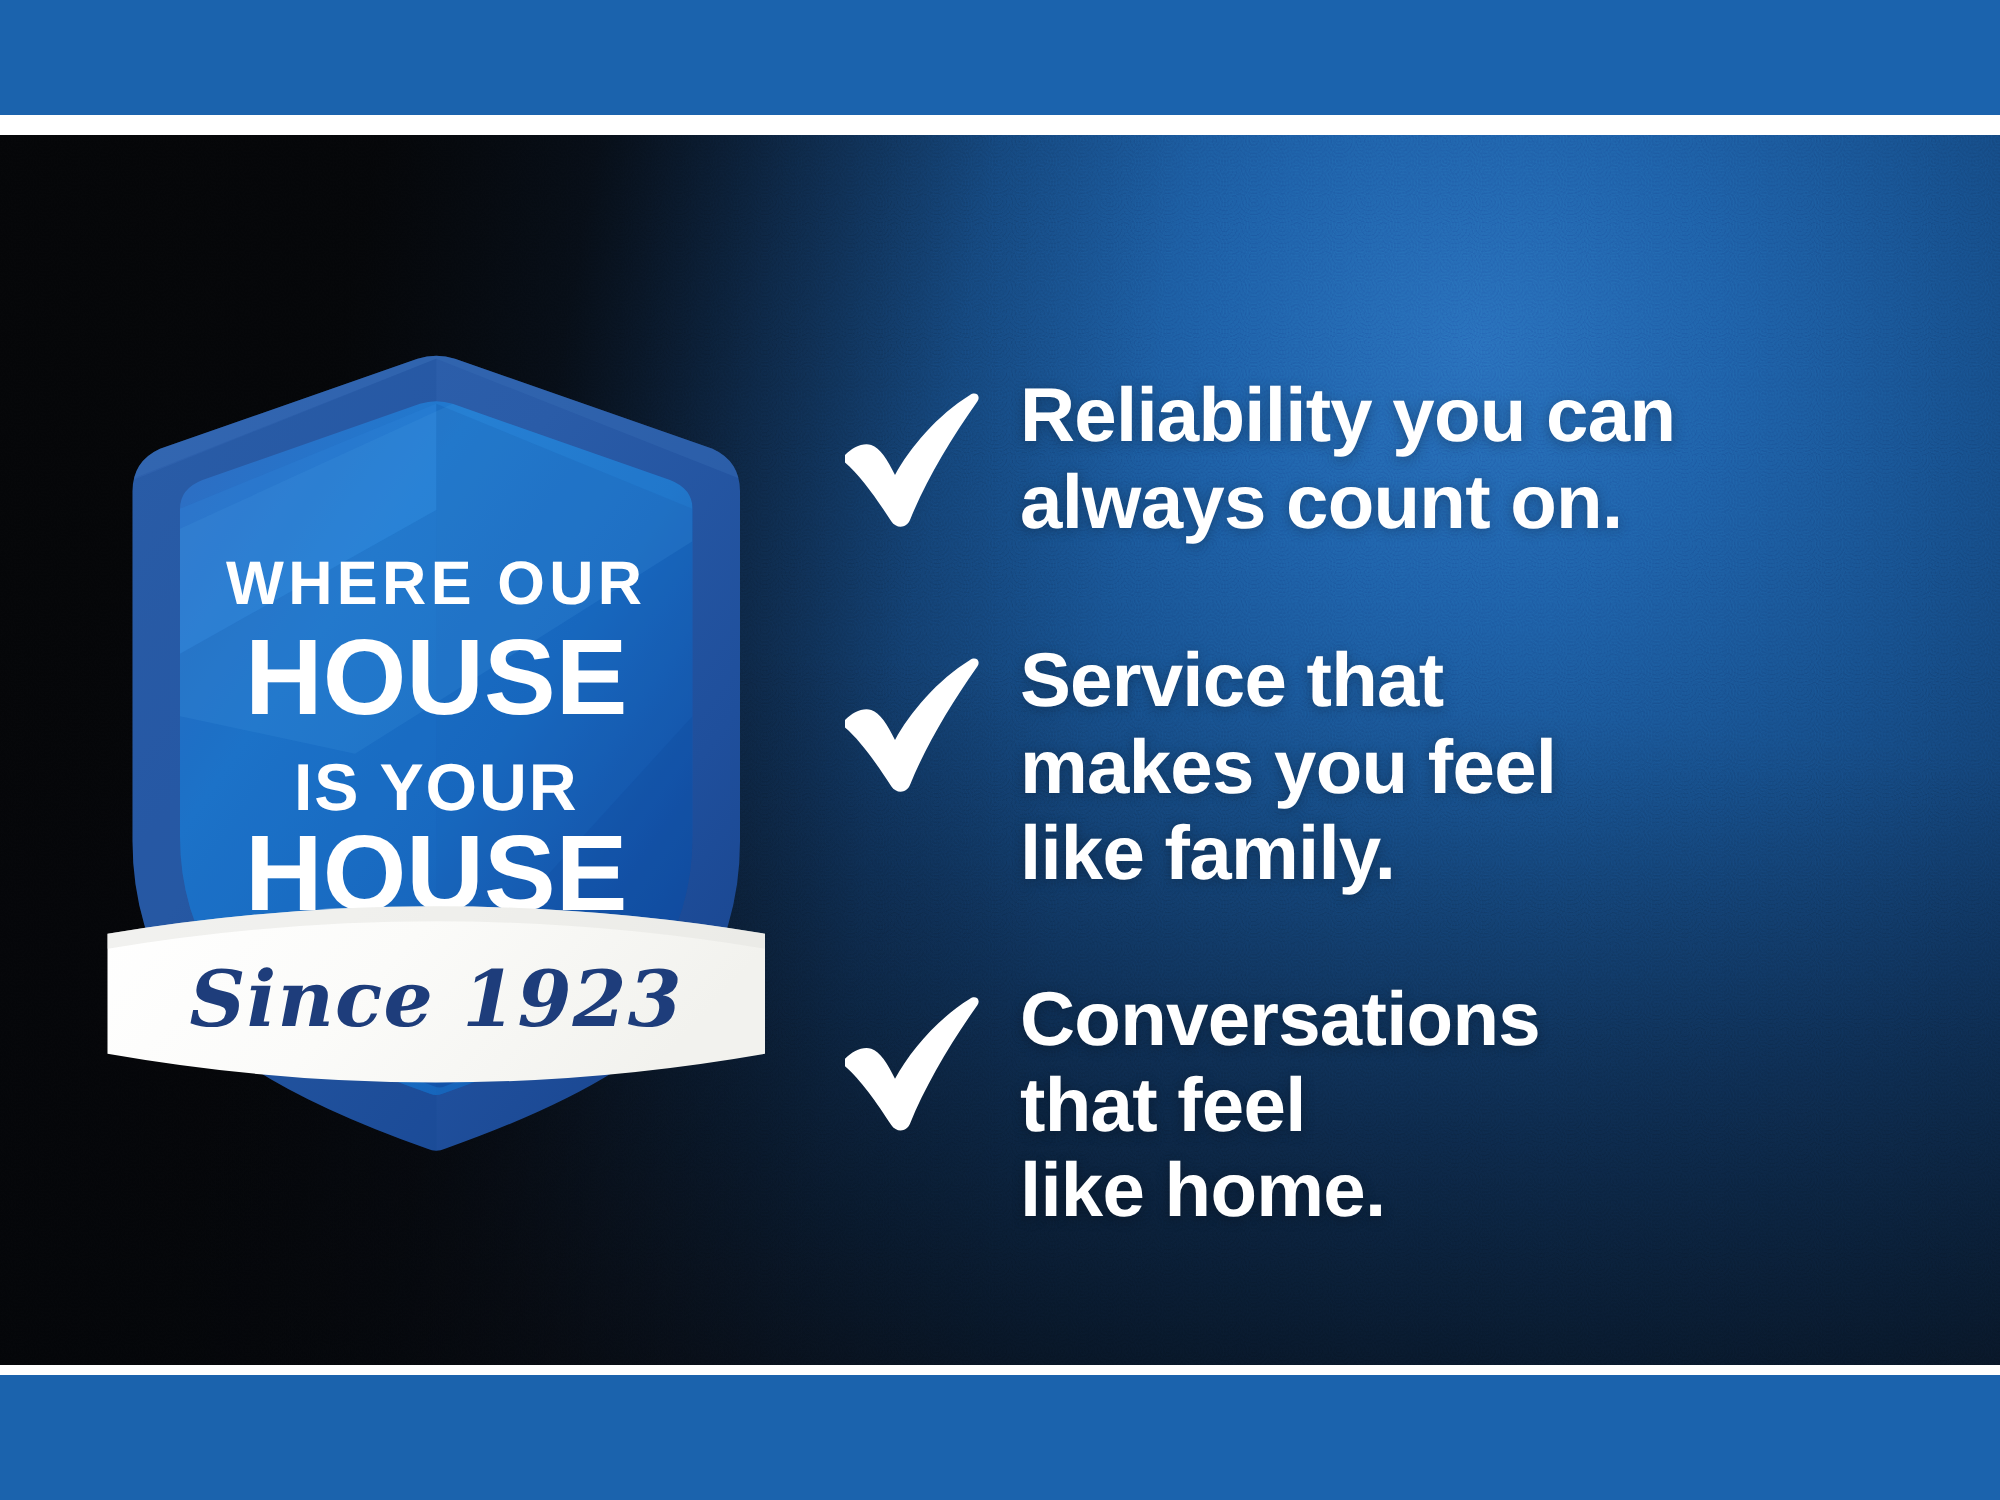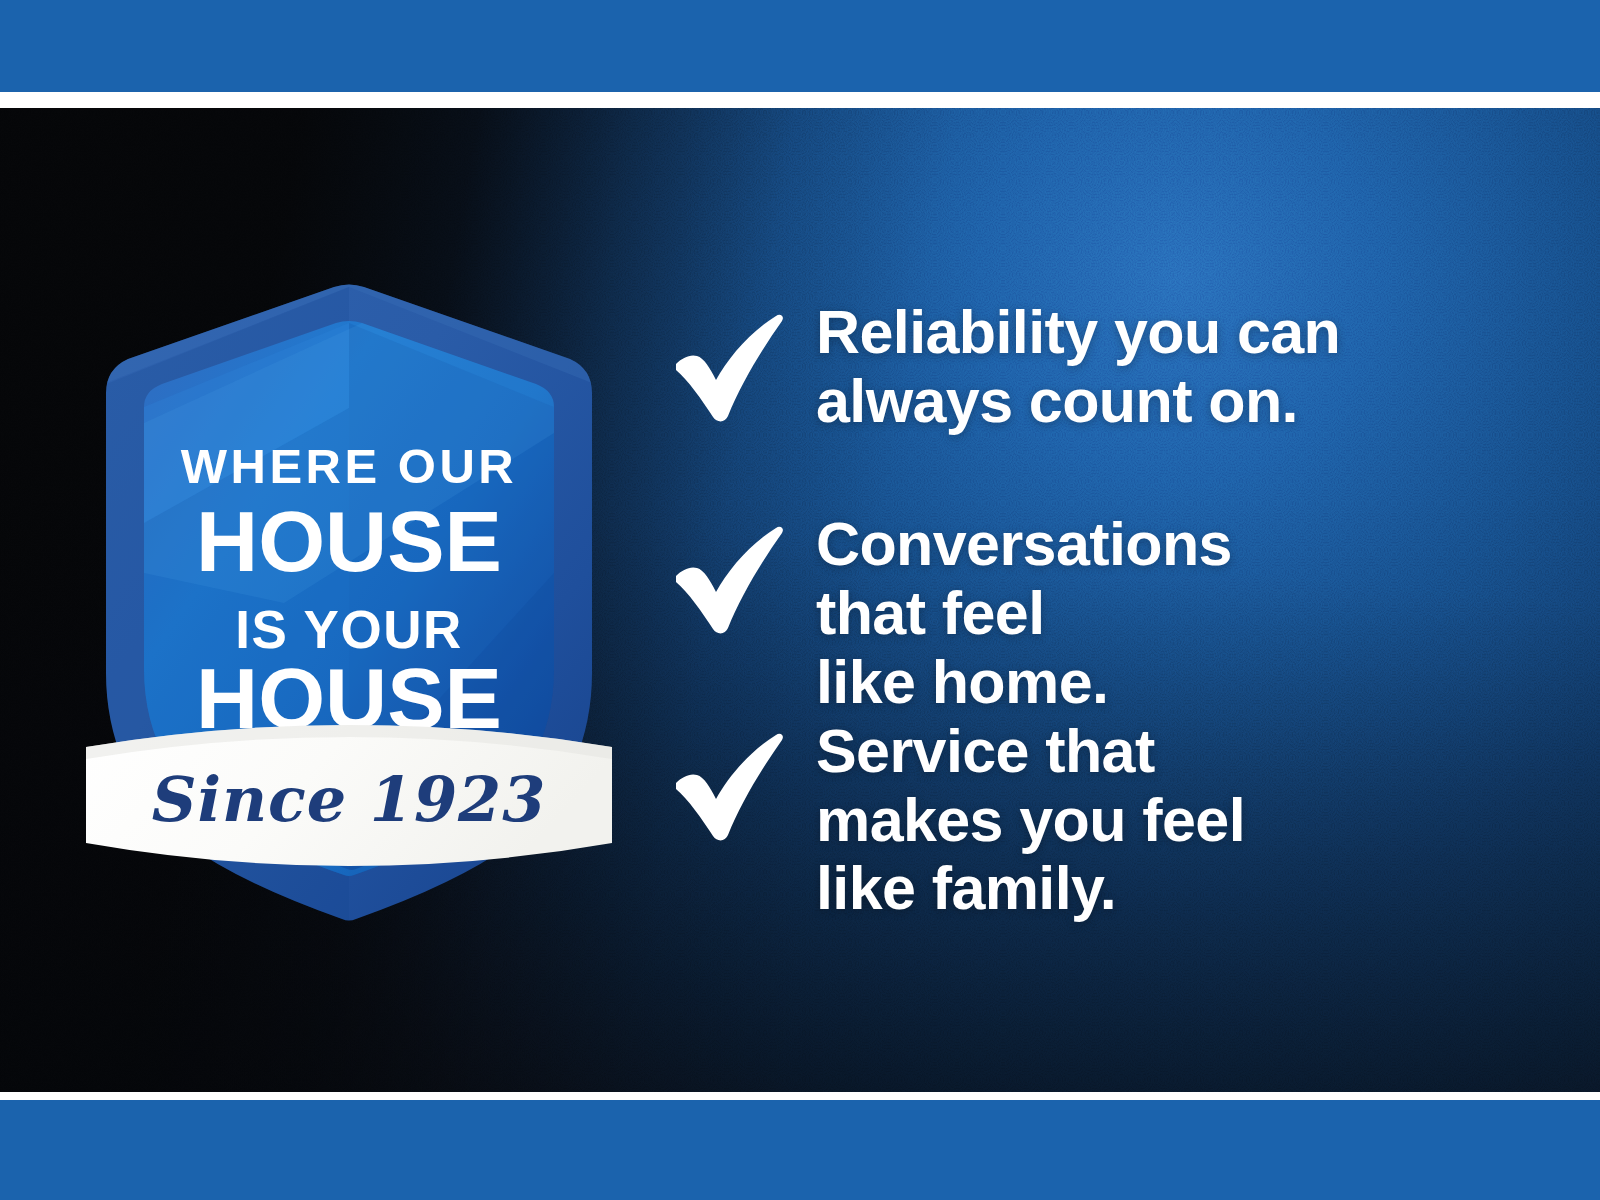--- a/index.html
+++ b/index.html
@@ -262,47 +262,47 @@
             <path d="M8,52 C14,46 22,42 29,44 C36,46 42,56 48,68
                      C60,46 82,20 108,4 C112,1 117,4 114,9
                      C92,40 72,74 60,104 C57,111 49,111 45,105
                      C34,88 20,68 8,58 Z" fill="#ffffff"></path>
           </svg>
         </div>
         <div class="bullet-text">Reliability you can
 always count on.</div>
       </div>
 
+      <div class="bullet" id="bullet-2">
+        <div class="check-wrap">
+          <svg viewBox="0 0 120 112" xmlns="http://www.w3.org/2000/svg">
+            <path d="M8,52 C14,46 22,42 29,44 C36,46 42,56 48,68
+                     C60,46 82,20 108,4 C112,1 117,4 114,9
+                     C92,40 72,74 60,104 C57,111 49,111 45,105
+                     C34,88 20,68 8,58 Z" fill="#ffffff"></path>
+          </svg>
+        </div>
+        <div class="bullet-text">Service that
+makes you feel
+like family.</div>
+      </div>
+
       <div class="bullet" id="bullet-3">
         <div class="check-wrap">
           <svg viewBox="0 0 120 112" xmlns="http://www.w3.org/2000/svg">
             <path d="M8,52 C14,46 22,42 29,44 C36,46 42,56 48,68
                      C60,46 82,20 108,4 C112,1 117,4 114,9
                      C92,40 72,74 60,104 C57,111 49,111 45,105
                      C34,88 20,68 8,58 Z" fill="#ffffff"></path>
           </svg>
         </div>
         <div class="bullet-text">Conversations
 that feel
 like home.</div>
       </div>
 
-      <div class="bullet" id="bullet-2">
-        <div class="check-wrap">
-          <svg viewBox="0 0 120 112" xmlns="http://www.w3.org/2000/svg">
-            <path d="M8,52 C14,46 22,42 29,44 C36,46 42,56 48,68
-                     C60,46 82,20 108,4 C112,1 117,4 114,9
-                     C92,40 72,74 60,104 C57,111 49,111 45,105
-                     C34,88 20,68 8,58 Z" fill="#ffffff"></path>
-          </svg>
-        </div>
-        <div class="bullet-text">Service that
-makes you feel
-like family.</div>
-      </div>
-
     </div>
   </div>
 
   <div id="gap-bottom" class="bar-gap"></div>
   <div id="bar-bottom" class="bar"></div>
 
 </div>
 
 </body></html>

